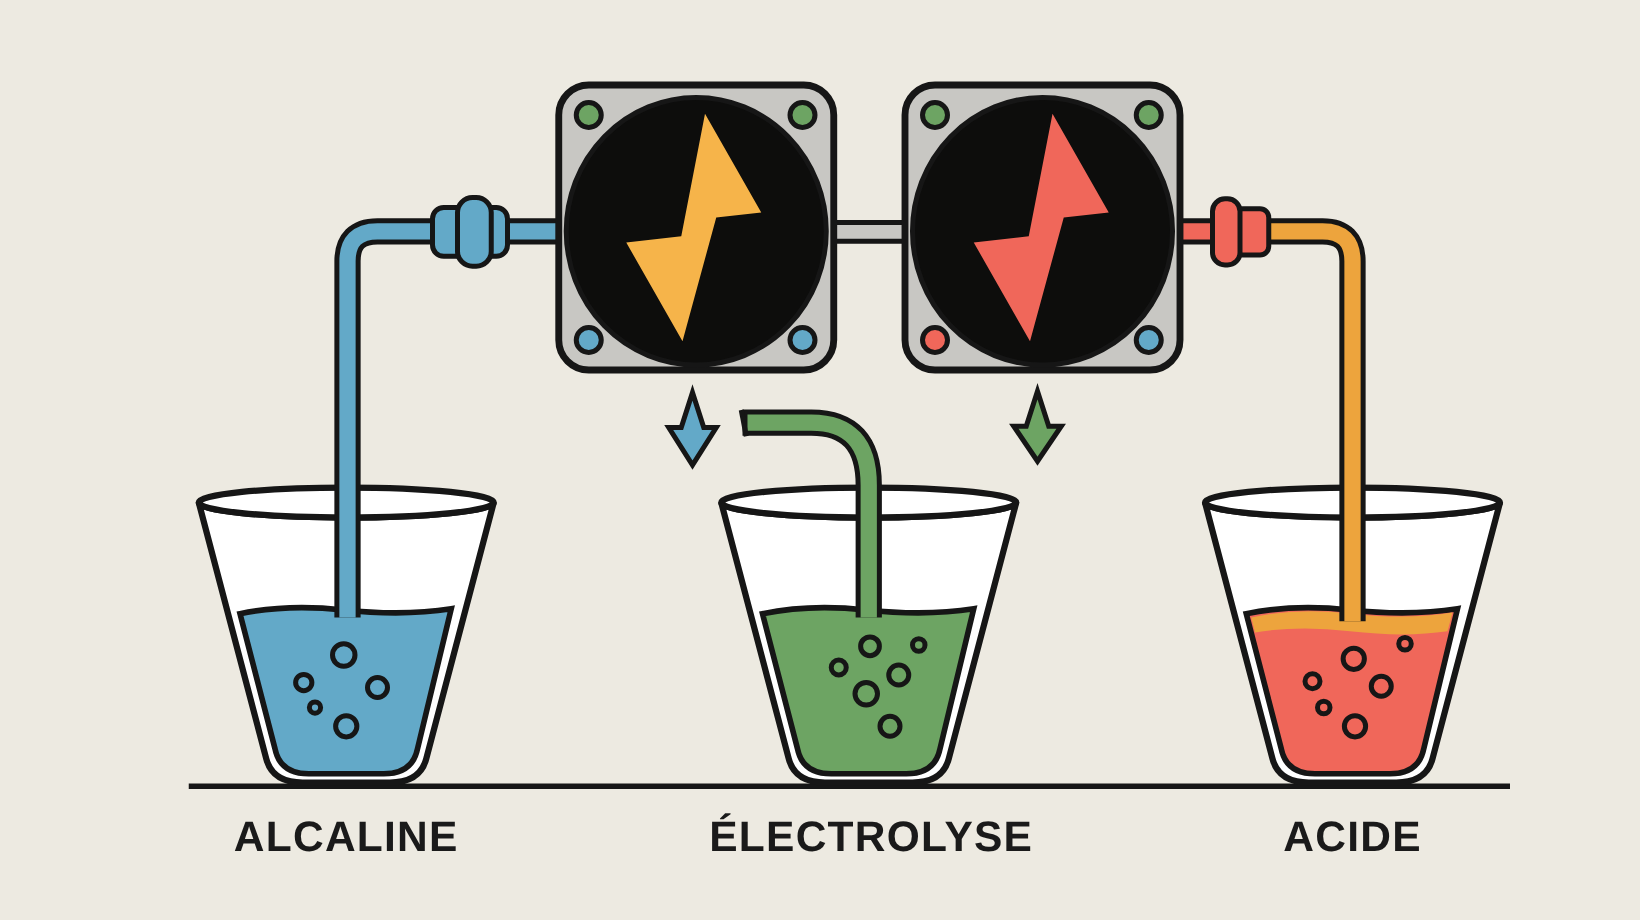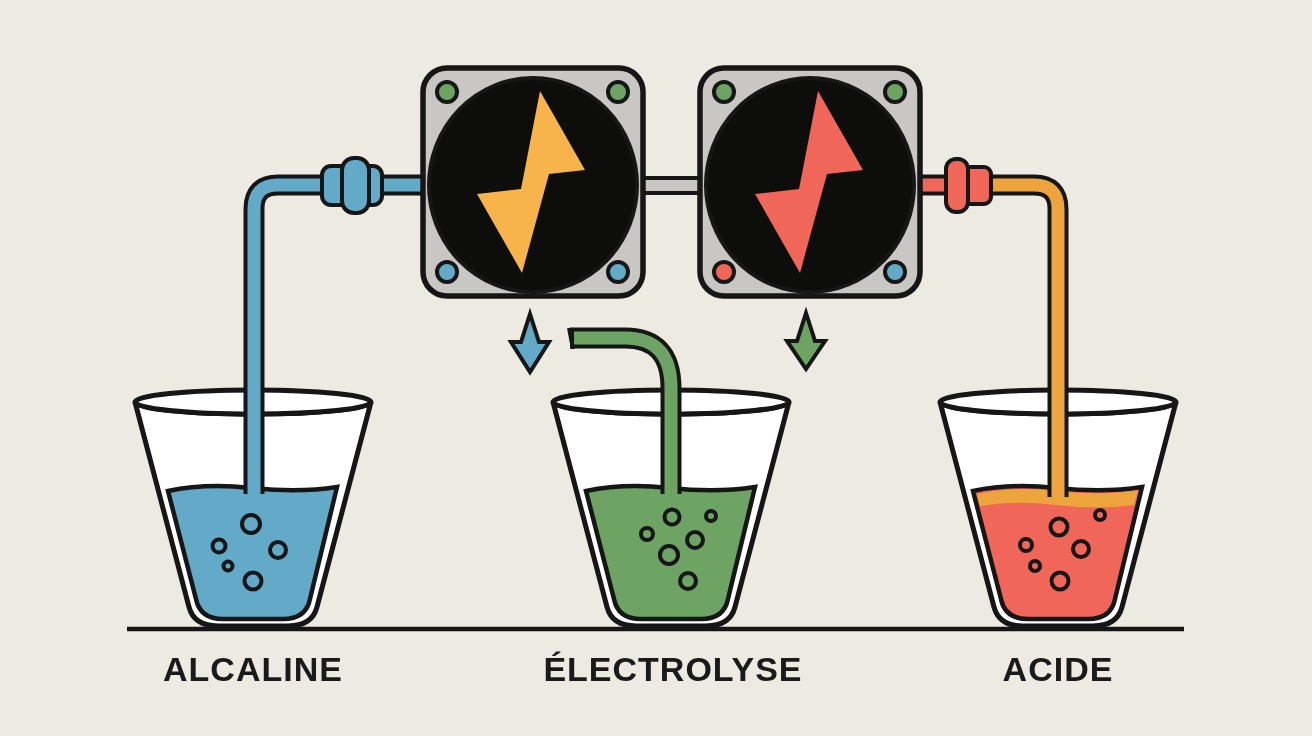--- a/index.html
+++ b/index.html
@@ -1,16 +1,16 @@
 <!DOCTYPE html>
 <html><head>
 <meta charset="utf-8">
 <style>
   html,body{margin:0;padding:0;background:#EDEAE1;}
-  .stage{position:relative;width:1260px;height:736px;overflow:hidden;}
+  .stage{position:relative;width:1260px;height:736px;overflow:hidden;margin-left:24px;}
   .stage svg{position:absolute;left:0;top:0;display:block;}
   text.beaker-label{
     font-family:"Liberation Sans", sans-serif;
     font-weight:bold;
     font-size:34px;
     letter-spacing:1px;
   }
 </style>
 </head>
 <body>

